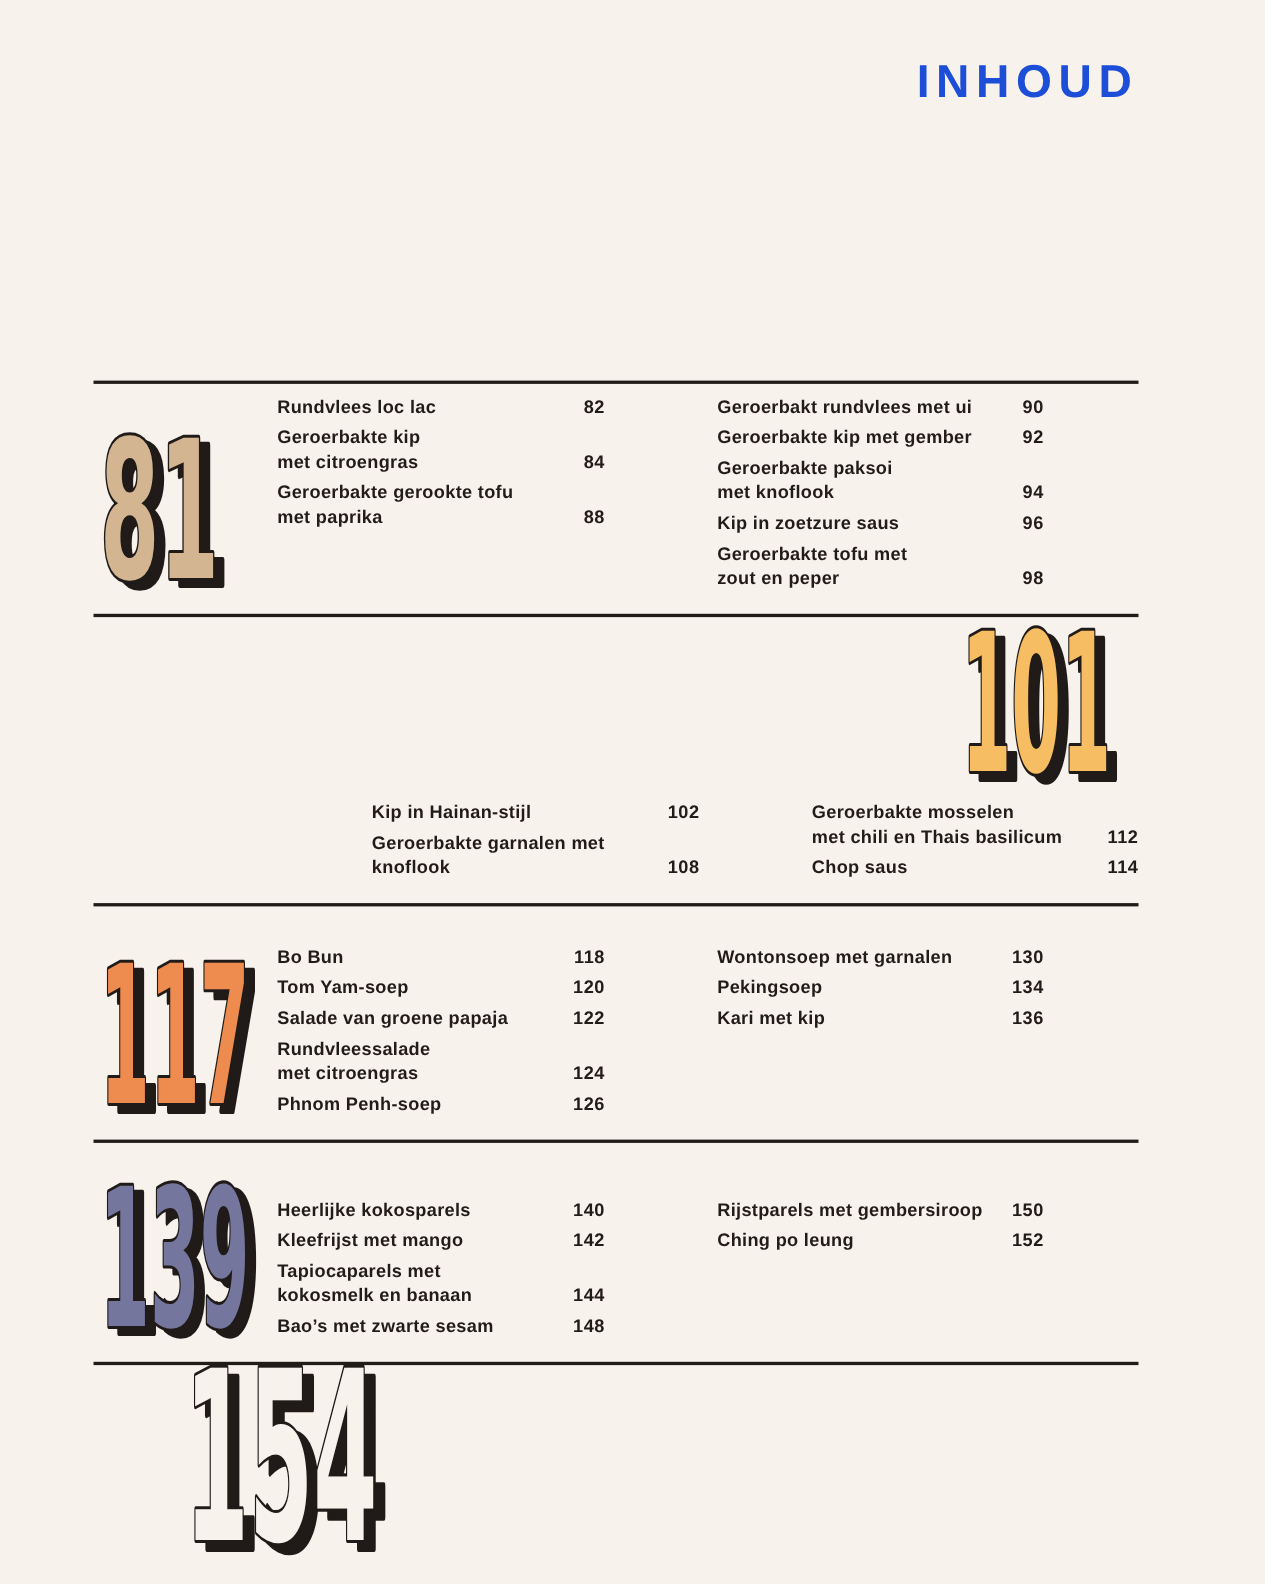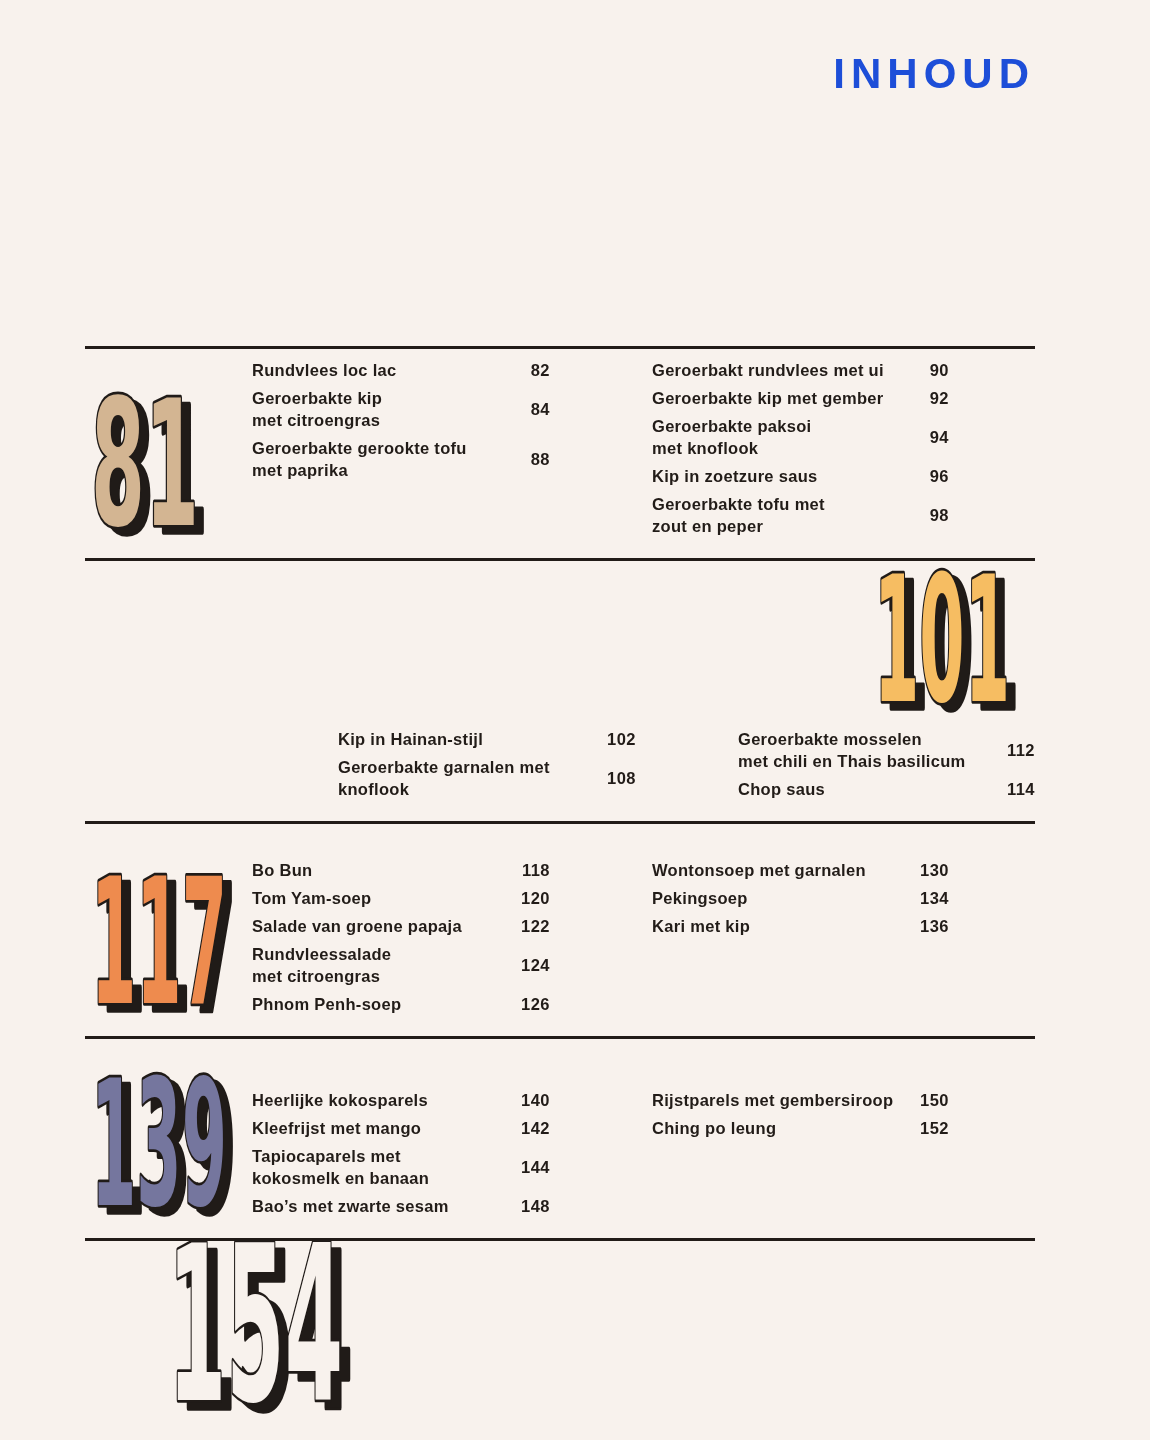--- a/index.html
+++ b/index.html
@@ -32,21 +32,21 @@
   .toc-section.s1{min-height:200px;flex-direction:column;}
   .toc-section.s2{min-height:212px;}
   .toc-section.s3{min-height:199px;}
   .num-col{width:167px;flex:0 0 167px;}
   .num-col svg{display:block;margin-bottom:-6px;overflow:visible;}
   .cols{display:flex;align-items:flex-start;flex:1;}
   .col{display:flex;flex-direction:column;}
   .col-left{width:298px;flex:0 0 298px;}
   .col-right{width:297px;flex:0 0 297px;margin-left:102px;}
   .entry{
-    display:flex;justify-content:space-between;align-items:center;
+    display:flex;justify-content:space-between;align-items:flex-end;
     margin-bottom:6px;
   }
   .entry:last-child{margin-bottom:0;}
   .entry-title{
     font-size:16.5px;line-height:22px;font-weight:600;letter-spacing:0.3px;
     white-space:pre-line;
   }
   .entry-page{
     font-size:16.5px;line-height:22px;font-weight:700;letter-spacing:0.5px;
     margin-left:8px;white-space:nowrap;

